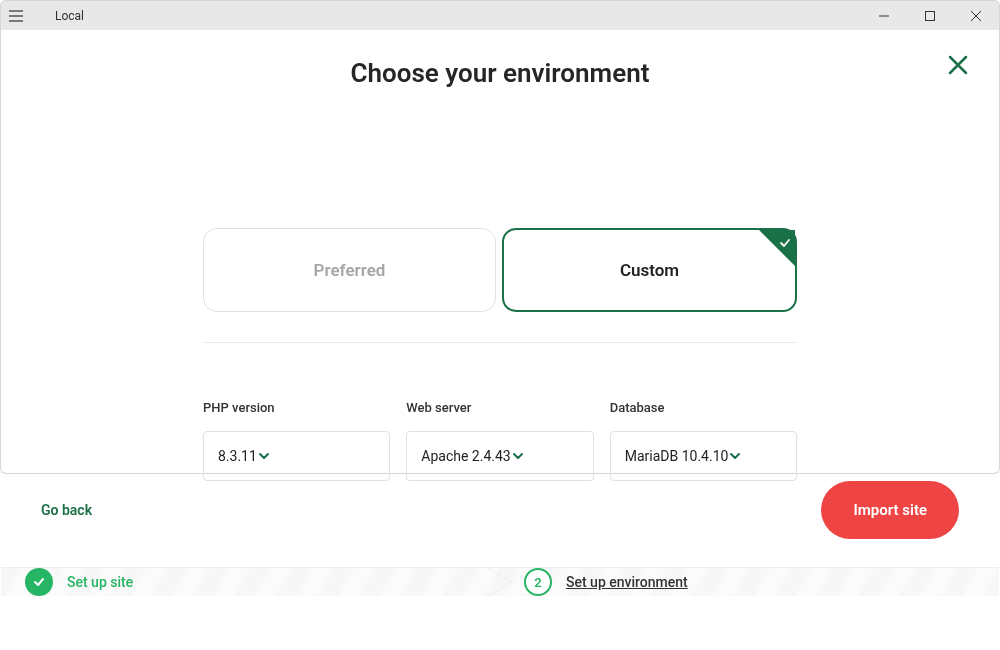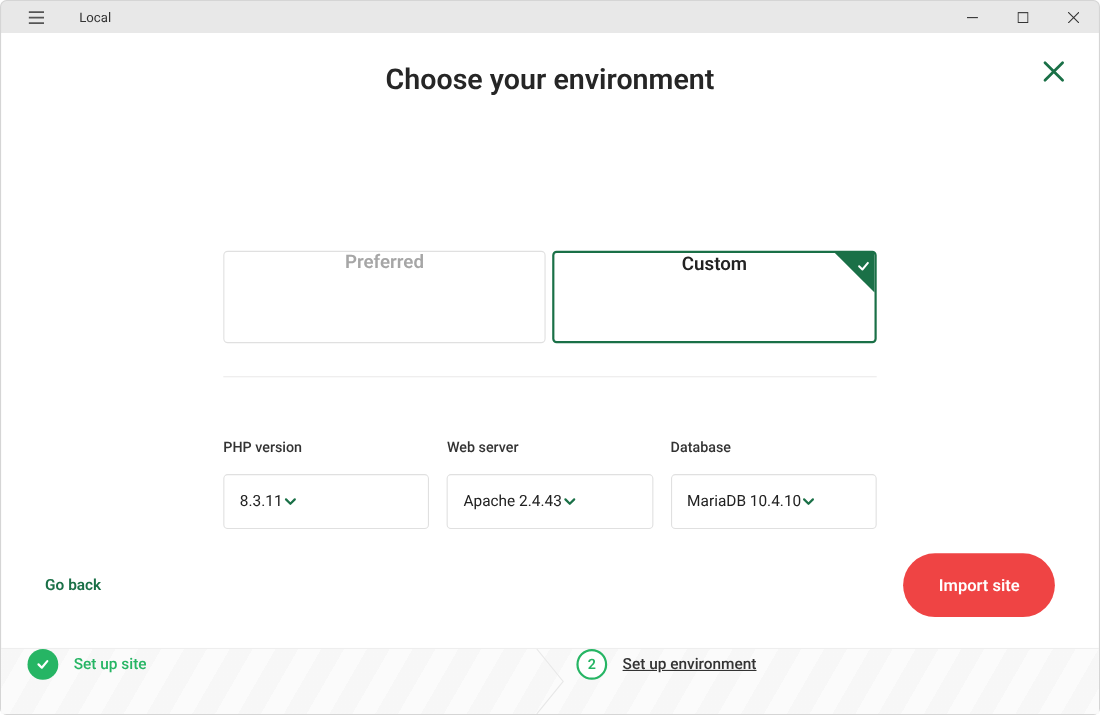--- a/index.html
+++ b/index.html
@@ -7,30 +7,29 @@
 
 .titlebar {
   height: 30px;
   background: #e8e8e8;
   display: flex;
   align-items: center;
   border-top-left-radius: 6px;
   border-top-right-radius: 6px;
   border: 1px solid #d5d5d5;
   border-bottom: none;
-  padding-left: 17px;
 }
 .titlebar .hamburger { width: 30px; display:flex; align-items:center; justify-content:center;}
 .titlebar .title { font-size: 12px; color:#333; margin-left: 24px; }
 .titlebar .spacer { flex:1; }
 .win-controls { display:flex; height:100%; }
 .win-btn { width:46px; display:flex; align-items:center; justify-content:center; }
 
 .app {
-  height: 620px;
+  height: 444px;
   border: 1px solid #d5d5d5;
   border-top: none;
   border-bottom-left-radius: 6px;
   border-bottom-right-radius: 6px;
   display:flex;
   flex-direction:column;
   background:#fff;
   position:relative;
 }
 .close-x {
@@ -55,23 +54,23 @@
 .tiles {
   margin-top: 140px;
   width: 594px;
   display:flex;
   gap: 0;
 }
 .tile {
   flex:1;
   height: 84px;
   border: 1px solid #e0e0e0;
-  border-radius: 4px;
-  display:flex;
-  align-items:flex-start;
+  border-radius: 14px;
+  display:flex;
+  align-items:center;
   justify-content:center;
   font-size: 17px;
   font-weight: 600;
   color:#a6a6a6;
   position:relative;
   background:#fff;
 }
 .tile + .tile { margin-left: 6px; }
 .tile.selected {
   border: 2px solid #1a7047;

